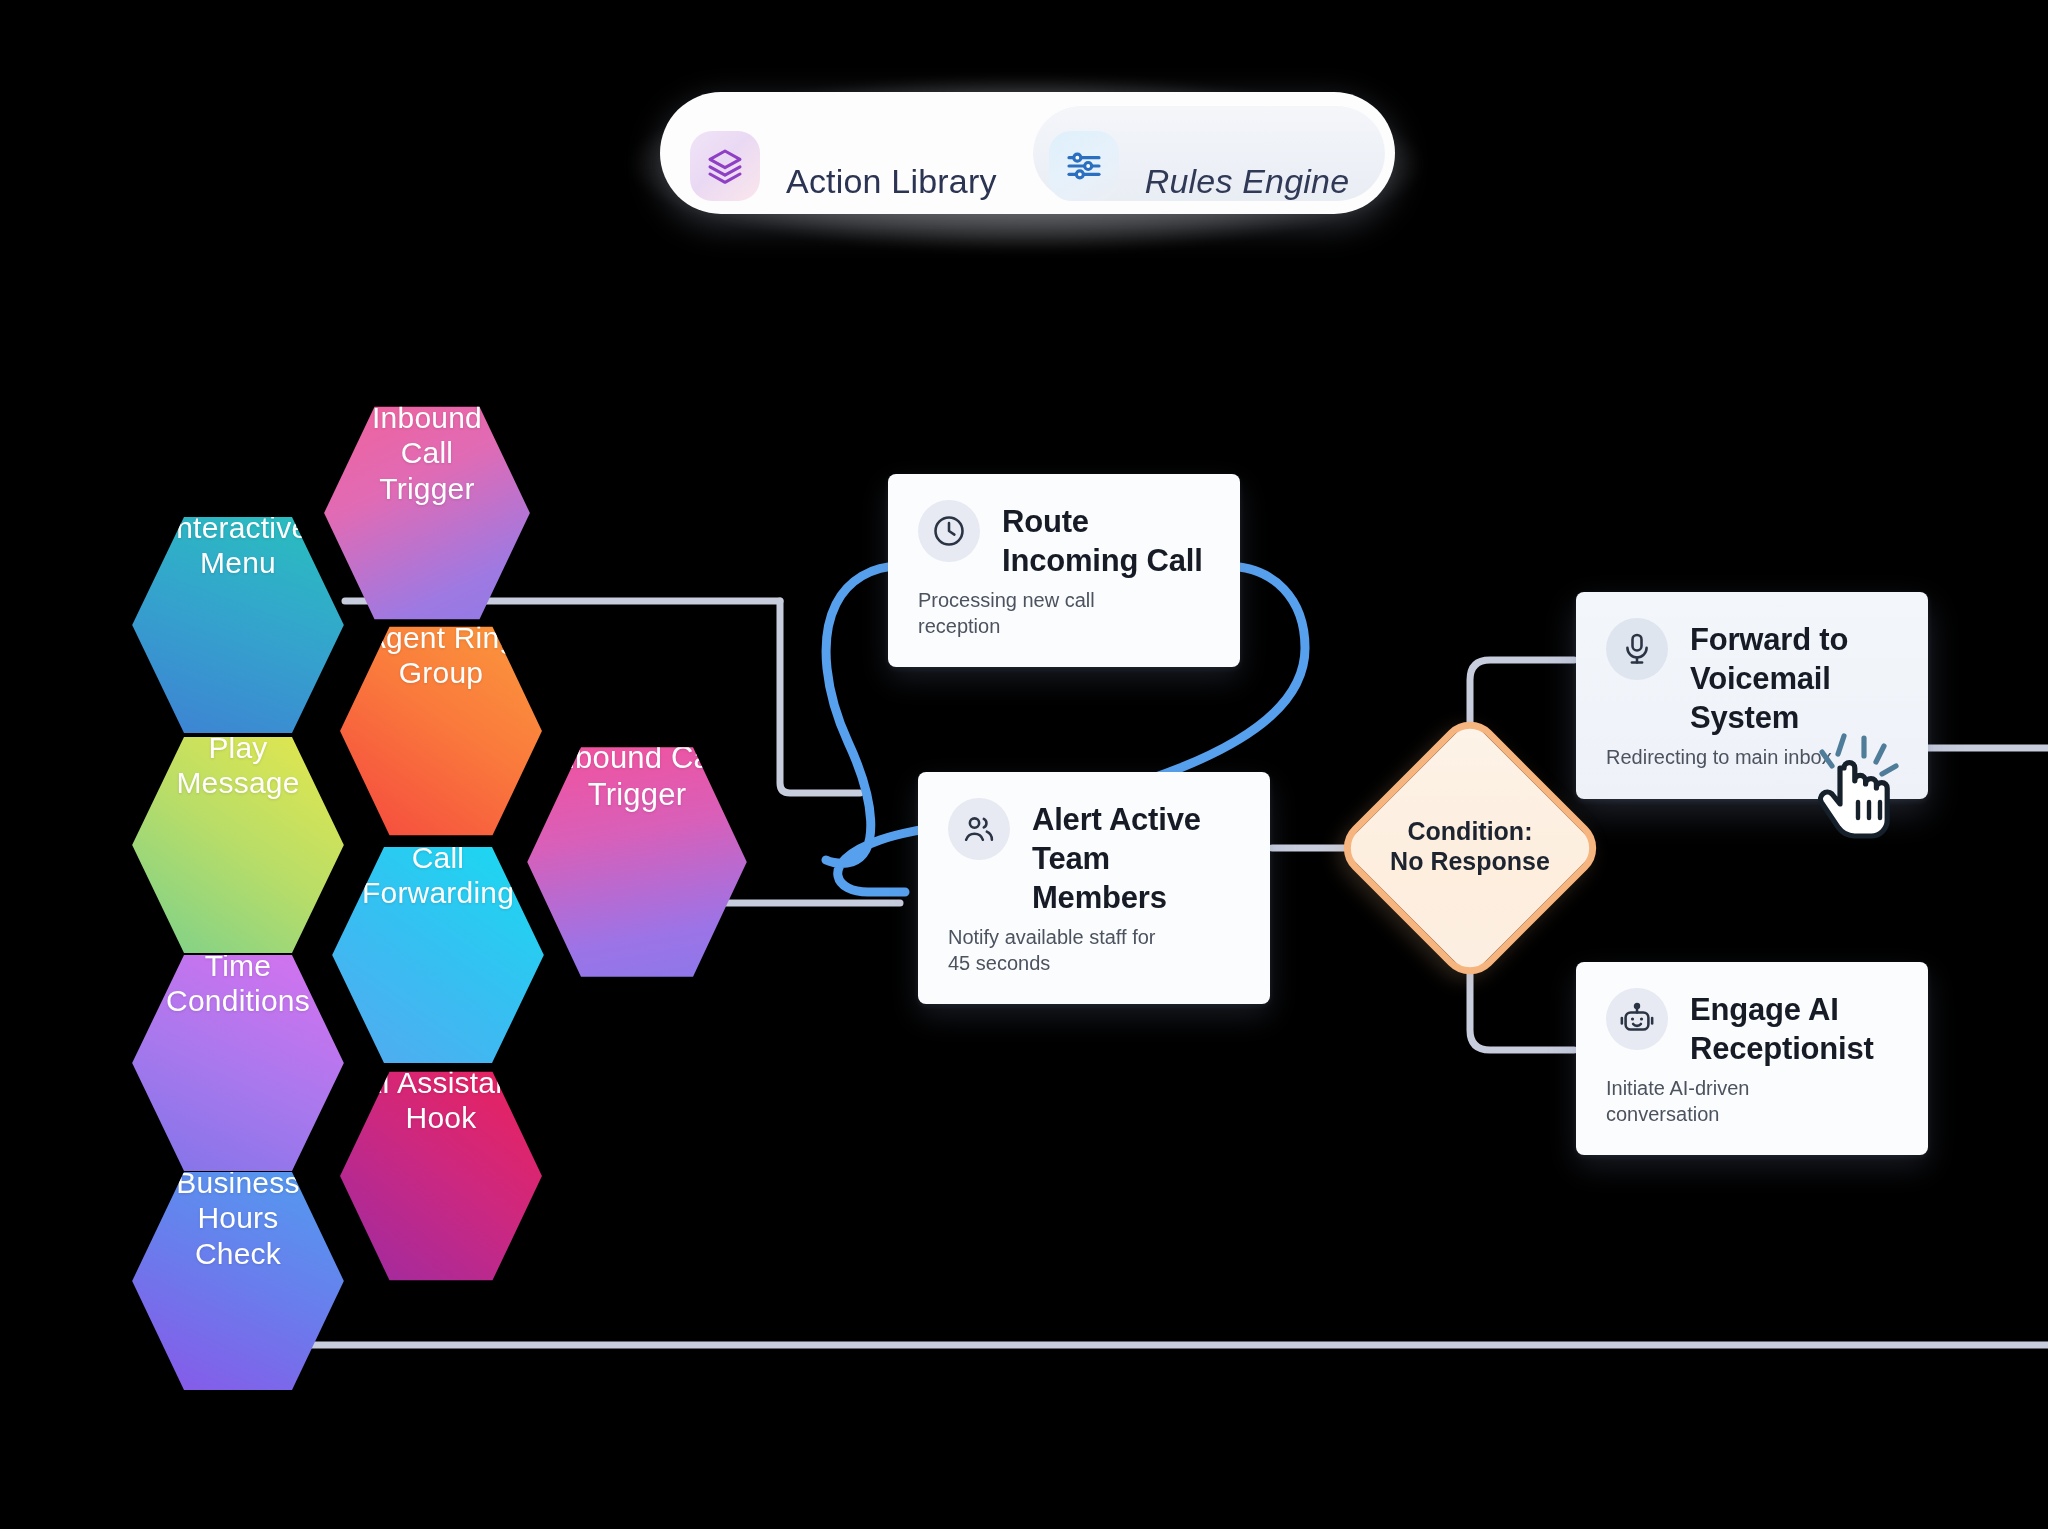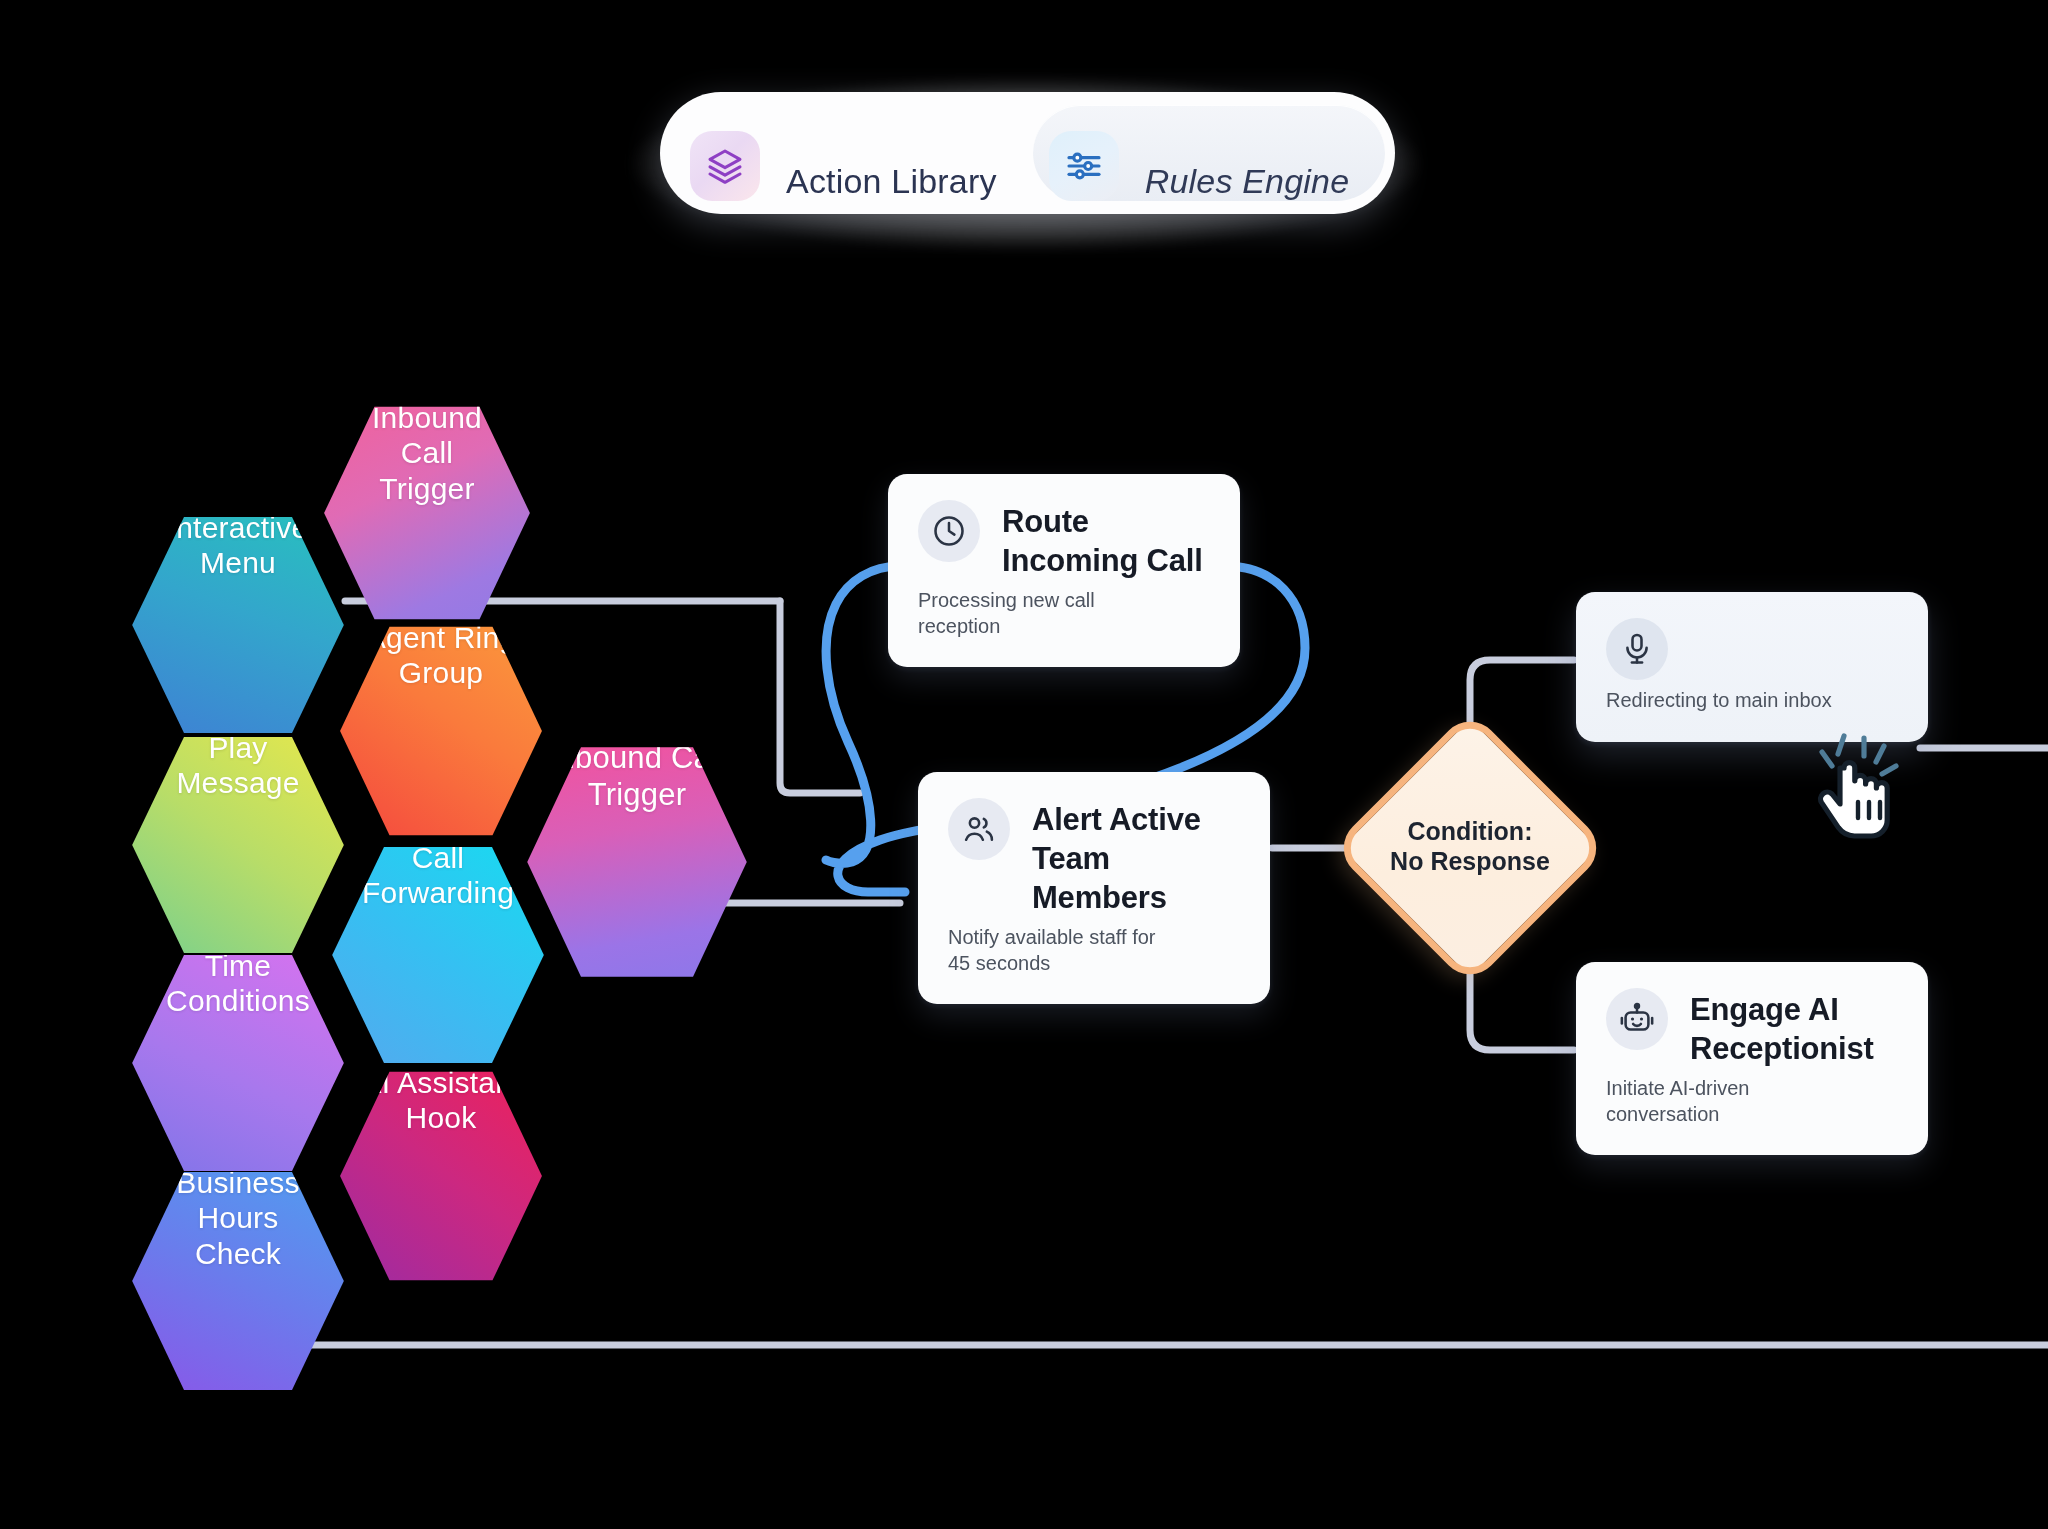--- a/index.html
+++ b/index.html
@@ -69,21 +69,21 @@
     padding: 0 22px;
     text-shadow: 0 1px 3px rgba(0,0,0,.12);
     cursor: pointer;
   }
   .hex .hex-lbl { display: block; }
 
   
   .node {
     position: absolute;
     background: #fbfcfd;
-    border-radius: 19px;
+    border-radius: 8px;
     padding: 26px 30px 28px 30px;
     box-shadow: 0 12px 30px rgba(120,135,170,.20), 0 2px 6px rgba(120,135,170,.14);
     cursor: pointer;
   }
   .node.hover {
     background: linear-gradient(180deg,#f3f6fb 0%,#eef2f8 100%);
     box-shadow: 0 14px 34px rgba(120,135,170,.26), 0 2px 6px rgba(120,135,170,.18);
   }
   .node-head { display: flex; align-items: flex-start; gap: 22px; }
   .node-ico {
@@ -279,20 +279,22 @@
   <div class="node hover" style="left:1576px; top:592px; width:352px;">
     <div class="node-head">
       <span class="node-ico">
         <svg width="36" height="36" viewBox="0 0 24 24" fill="none" stroke="#2b3444" stroke-width="1.7" stroke-linecap="round" stroke-linejoin="round">
           <rect x="9" y="2.6" width="6" height="10.4" rx="3"></rect>
           <path d="M5.6 11.2a6.4 6.4 0 0 0 12.8 0"></path>
           <line x1="12" y1="17.6" x2="12" y2="21"></line>
           <line x1="8.6" y1="21" x2="15.4" y2="21"></line>
         </svg>
       </span>
+      <span class="node-title" style="white-space: pre-line;">Forward to
+Voicemail System</span>
     </div>
     <div class="node-desc">Redirecting to main inbox</div>
   </div>
 
   <div class="node" style="left:1576px; top:962px; width:352px;">
     <div class="node-head">
       <span class="node-ico">
         <svg width="36" height="36" viewBox="0 0 24 24" fill="none" stroke="#2b3444" stroke-width="1.7" stroke-linecap="round" stroke-linejoin="round">
           <rect x="4.4" y="7.6" width="15.2" height="11.4" rx="3.4"></rect>
           <line x1="12" y1="4.2" x2="12" y2="7.6"></line>

